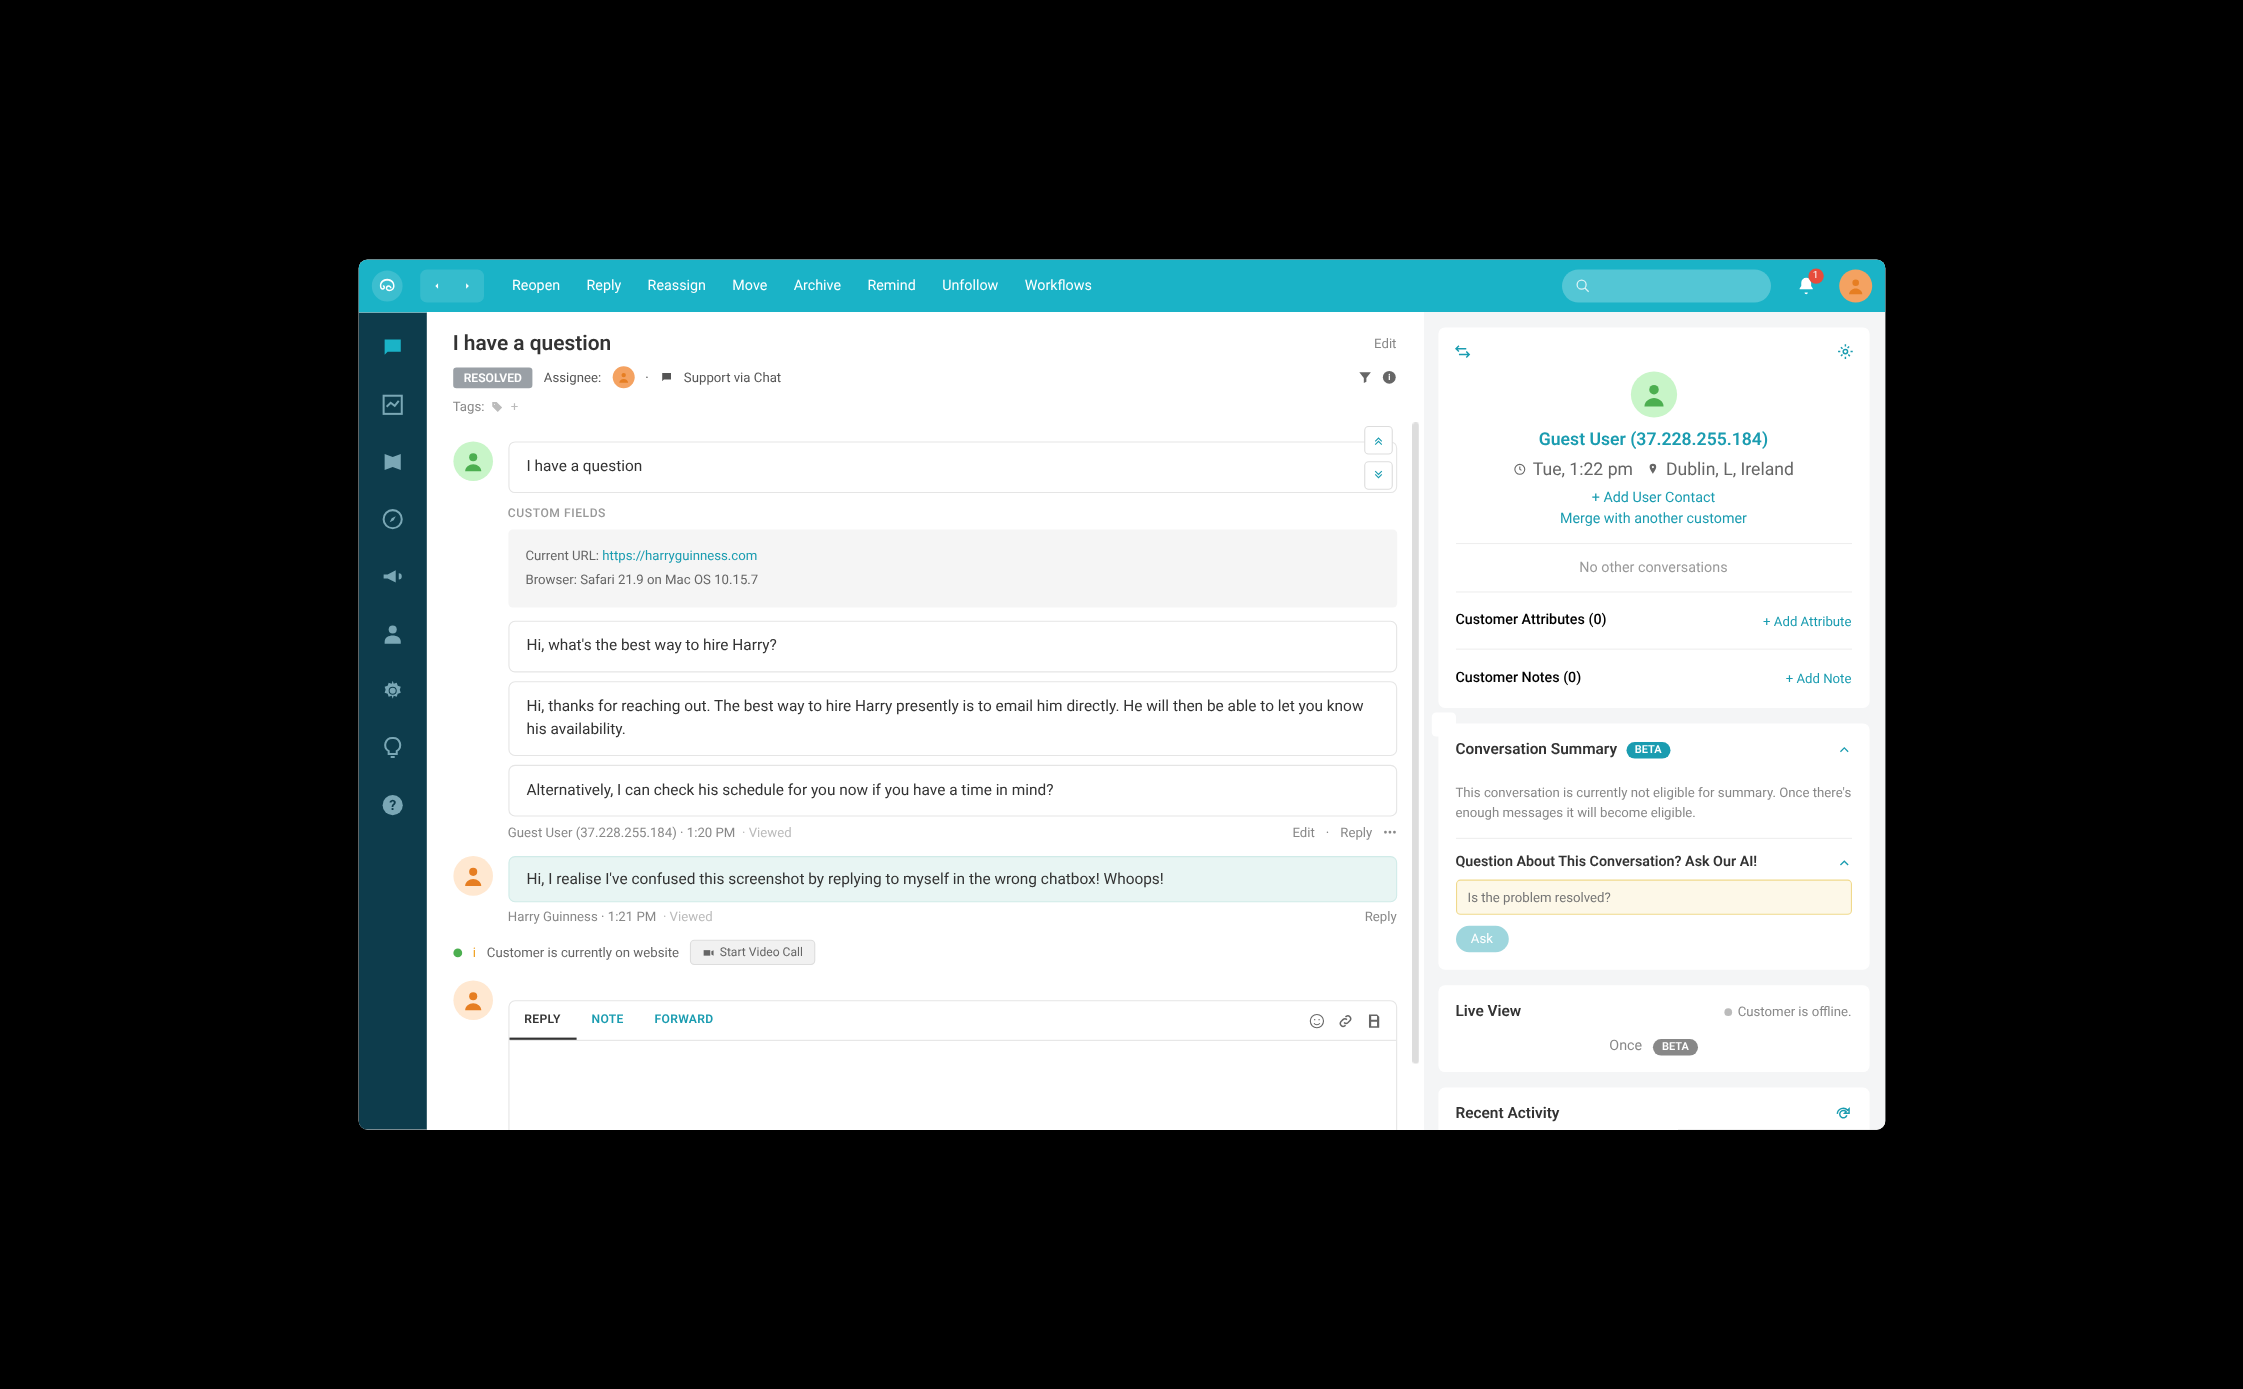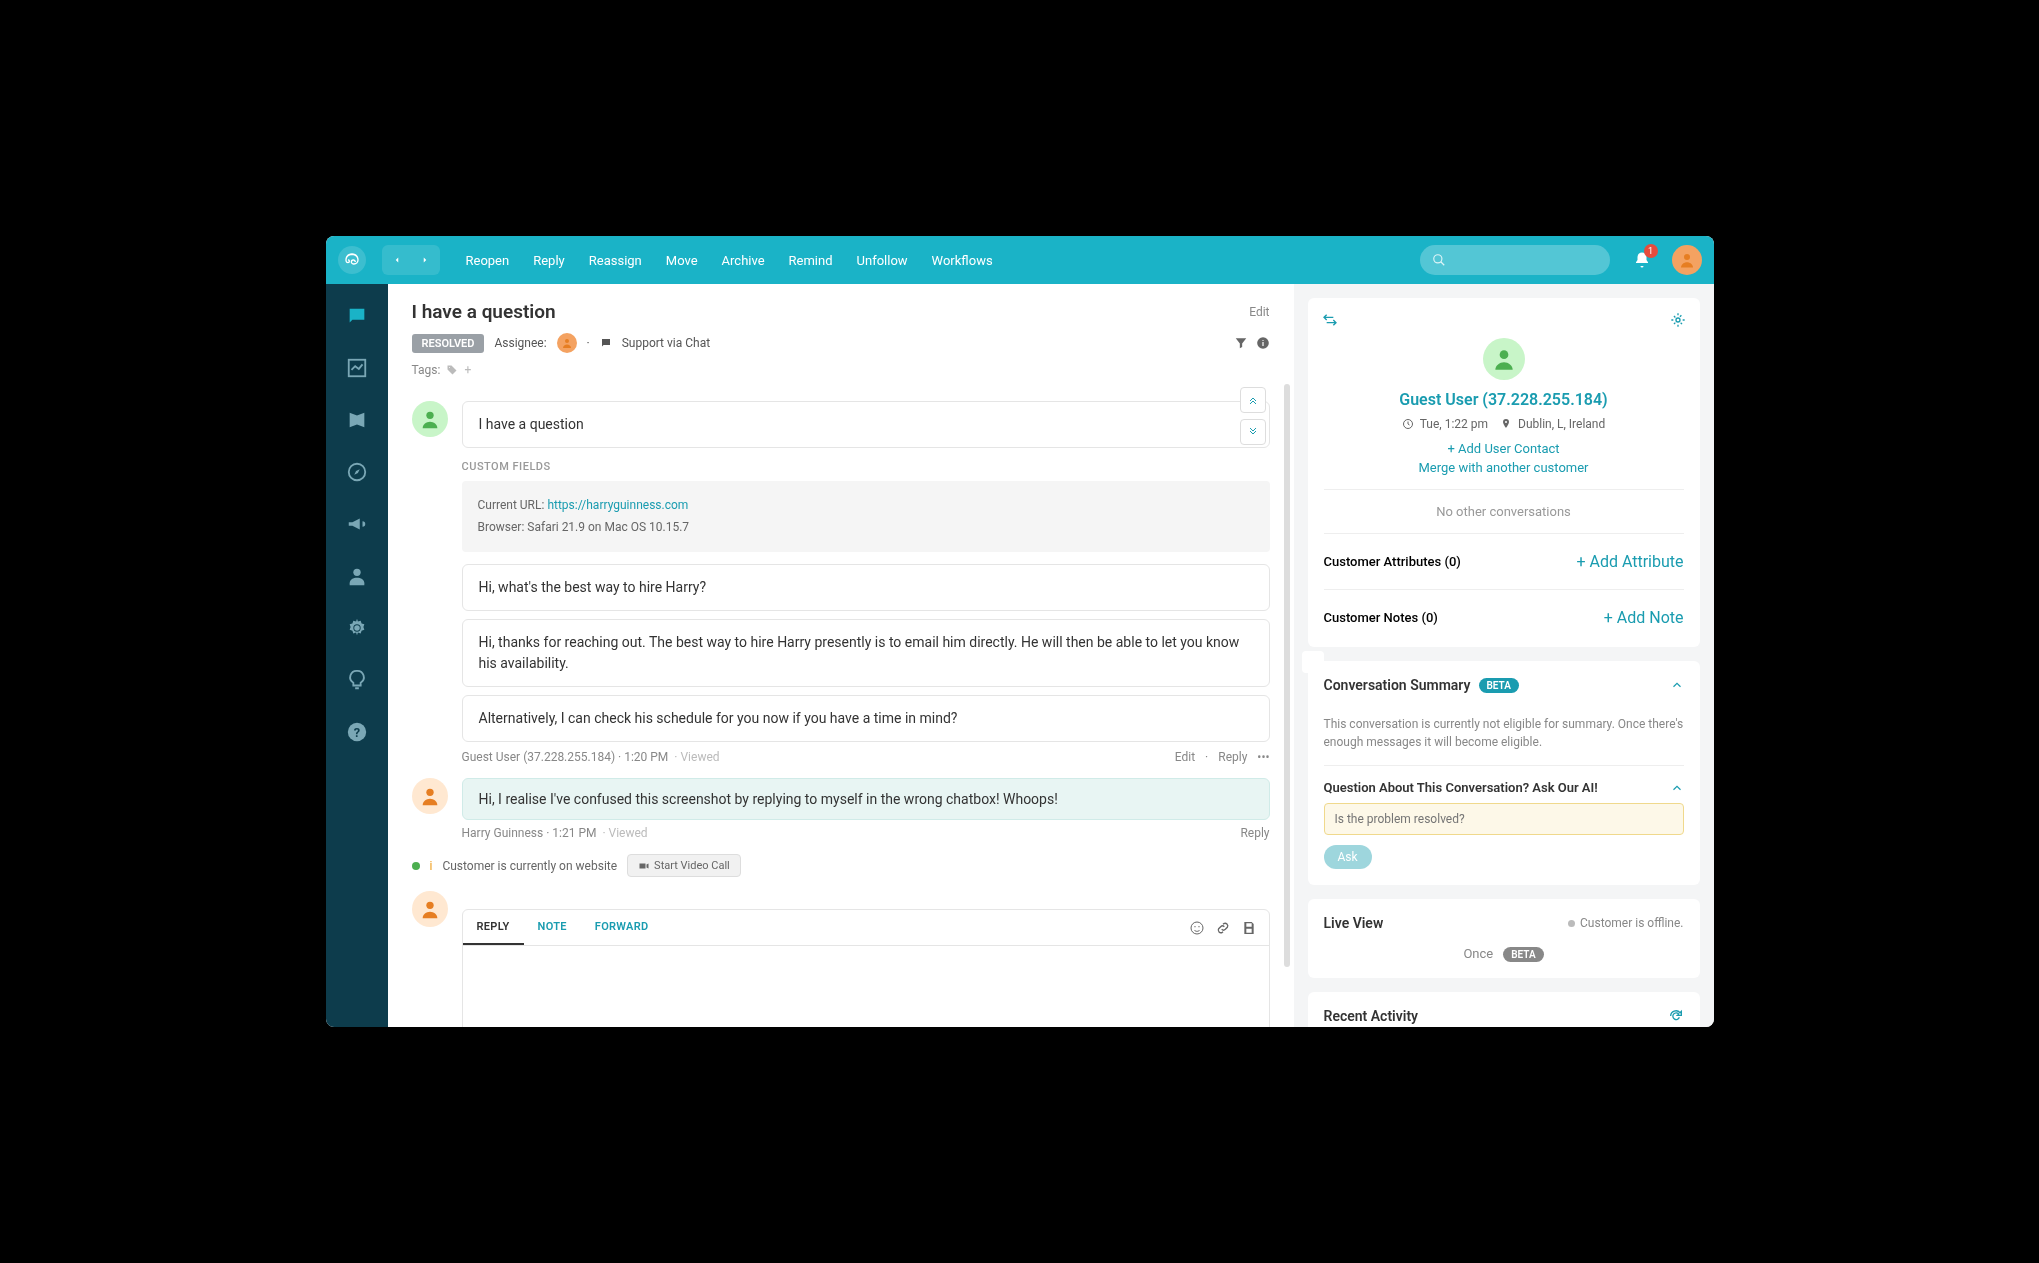--- a/index.html
+++ b/index.html
@@ -56,27 +56,27 @@
 .compose-icons { margin-left: auto; display: flex; gap: 10px; align-items: center; padding-right: 12px; color:#666;}
 .compose-body { min-height: 90px; }
 .expand-btns { position: absolute; right: 28px; top: 0; display: flex; flex-direction: column; gap: 6px; z-index:5;}
 .expand-btn { width: 26px; height: 26px; border: 1px solid #ddd; border-radius: 4px; background: #fff; display: flex; align-items: center; justify-content: center; font-size: 11px; cursor:pointer; color:#1a9cb0;}
 .scroll-indicator { position:absolute; right:4px; top:100px; bottom:60px; width:6px; background:#ddd; border-radius:3px;}
 .rightpanel { width: 420px; background: #f4f5f6; overflow-y: auto; padding: 14px; display:flex; flex-direction:column; gap:14px;}
 .card { background: #fff; border-radius: 6px; padding: 16px; position:relative;}
 .card-topicons { position:absolute; top:14px; left:14px; right:14px; display:flex; justify-content:space-between; color:#1a9cb0;}
 .user-avatar-big { width: 42px; height: 42px; border-radius: 50%; background: #c8f5c8; margin: 0 auto 10px; display:flex; align-items:center; justify-content:center; color:#4caf50;}
 .user-name { text-align: center; font-size: 16px; font-weight: 600; color: #1a9cb0; cursor:pointer;}
-.user-meta { text-align: center; font-size: 12px; color: #666; margin-top: 8px; display:flex; align-items:center; justify-content:center; gap:6px;}
+.user-meta { text-align: center; font-size: 16px; color: #666; margin-top: 8px; display:flex; align-items:center; justify-content:center; gap:6px;}
 .user-links { text-align: center; margin-top: 10px; font-size: 13px; }
 .user-link { color: #1a9cb0; cursor: pointer; display:block; margin-top:4px;}
 .divider { height: 1px; background: #eee; margin: 14px 0; }
 .no-convo { text-align: center; font-size: 13px; color: #999; }
 .attr-row { display: flex; justify-content: space-between; align-items: center; font-size: 13px; padding:4px 0;}
-.attr-row .add { color: #1a9cb0; font-size: 16px; cursor:pointer;}
+.attr-row .add { color: #1a9cb0; font-size: 12px; cursor:pointer;}
 .summary-header { display: flex; align-items: center; gap: 8px; font-size: 14px; font-weight: 600; color:#333;}
 .beta-pill { background: #1a9cb0; color: #fff; font-size: 10px; padding: 2px 8px; border-radius: 10px; font-weight:600;}
 .beta-pill.gray { background:#888;}
 .summary-text { font-size: 12px; color: #888; margin-top: 22px; line-height:1.5;}
 .ai-input { width: 100%; border: 1px solid #f0d98c; background: #fdf8e8; border-radius: 4px; padding: 8px 10px; font-size: 12px; color:#999; margin-top:8px;}
 .ask-btn { background: #9ed6dd; color: #fff; border: none; border-radius: 14px; padding: 5px 14px; font-size: 12px; margin-top: 10px; cursor:pointer;}
 .section-title { font-size: 14px; font-weight: 600; color: #333; }
 .live-row { display: flex; justify-content: space-between; align-items: center; }
 .offline-dot { width: 7px; height: 7px; border-radius: 50%; background: #bbb; display:inline-block; margin-right:5px;}
 .peek-row { text-align: center; margin-top: 12px; }

